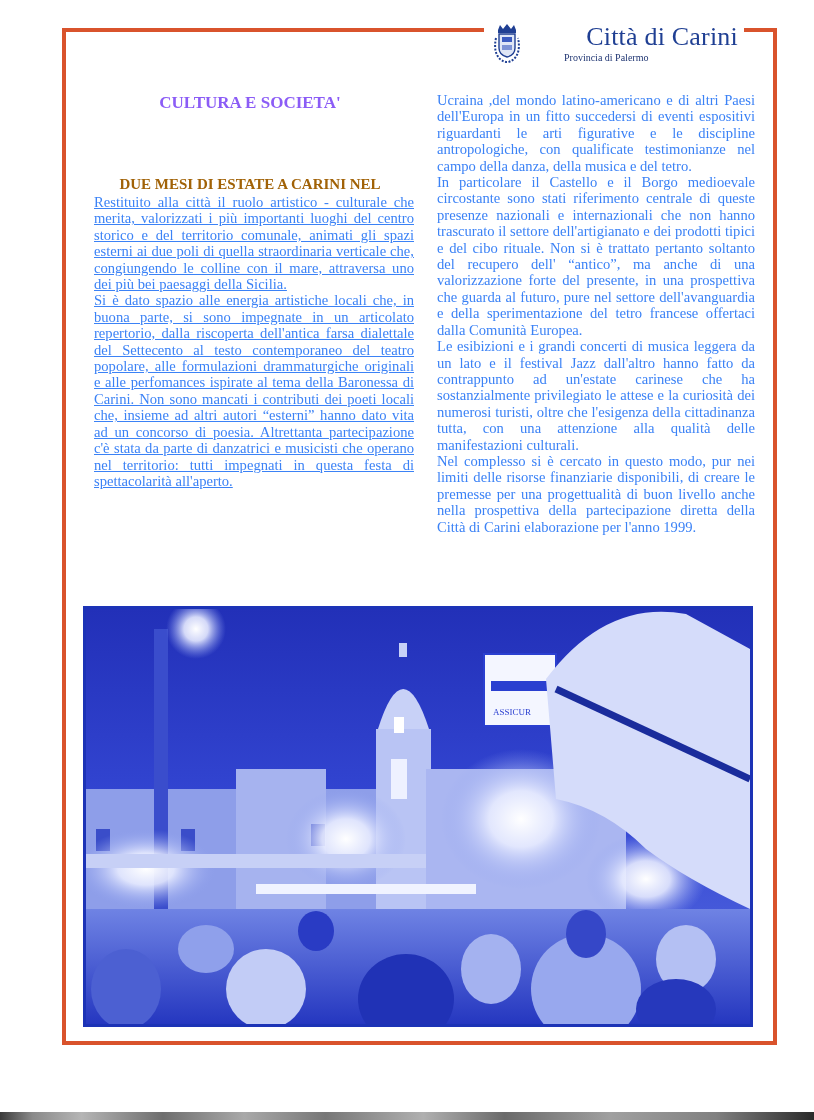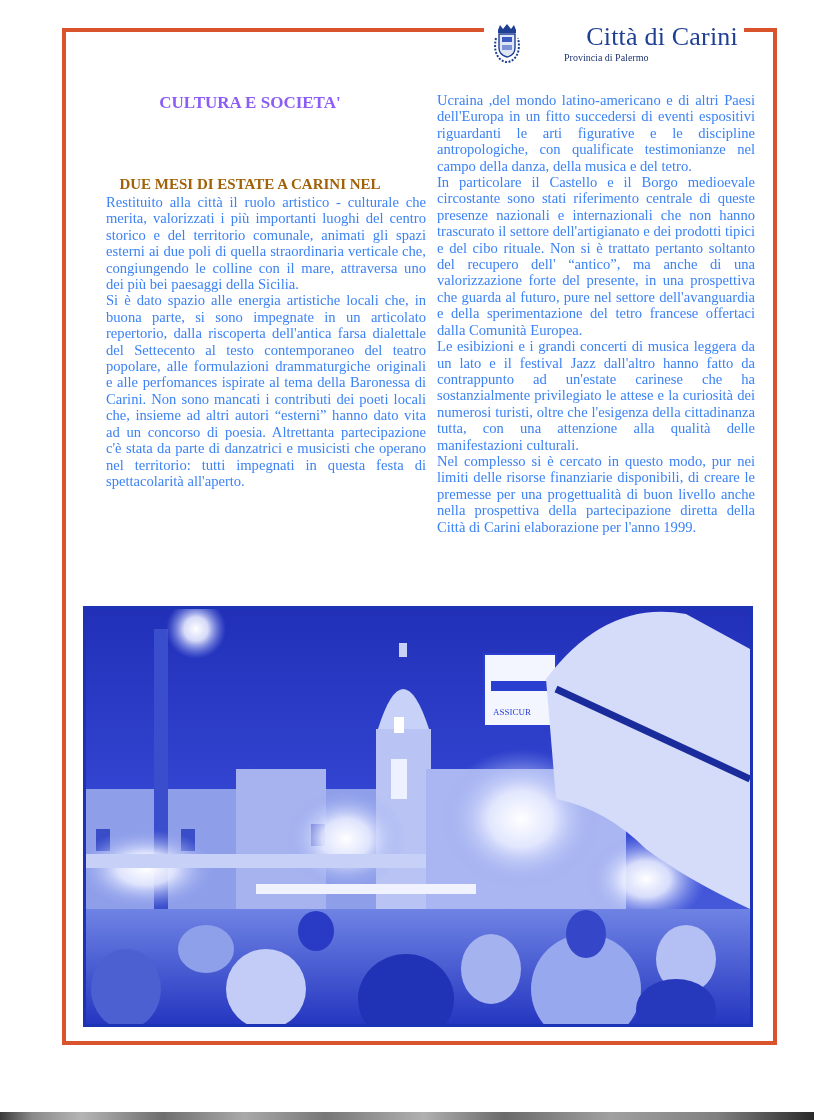--- a/index.html
+++ b/index.html
@@ -45,21 +45,21 @@
   }
   .article-title {
     position:absolute; left:90px; top:140px; width:320px; text-align:center;
     font-weight:bold; font-size:15px; color:#a16207; line-height:18px;margin-top:35px;
   }
   .col {
     position:absolute; font-size:14.6px; line-height:16.4px; color:#3b82f6;
     text-align:justify;
   }
   .col p { margin:0; }
-  .col-left { left:106px; top:194px; width:320px; }
+  .col-left { left:94px; top:194px; width:320px;text-decoration:underline; }
   .col-right { left:437px; top:92px; width:318px; }
   .photo {
     position:absolute; left:83px; top:606px; width:670px; height:421px;
     border:3px solid #1c33b6; box-sizing:border-box; overflow:hidden;
     background:#0369a1;
   }
   .photo svg { display:block; }
   .scan-strip {
     position:absolute; left:0; top:1112px; width:814px; height:8px;
     background:linear-gradient(90deg,#3a3a3a 0%,#8a8a8a 4%,#b5b5b5 10%,#6e6e6e 20%,#a9a9a9 30%,#777 40%,#b0b0b0 52%,#6a6a6a 62%,#a0a0a0 75%,#808080 88%,#2a2a2a 100%);

